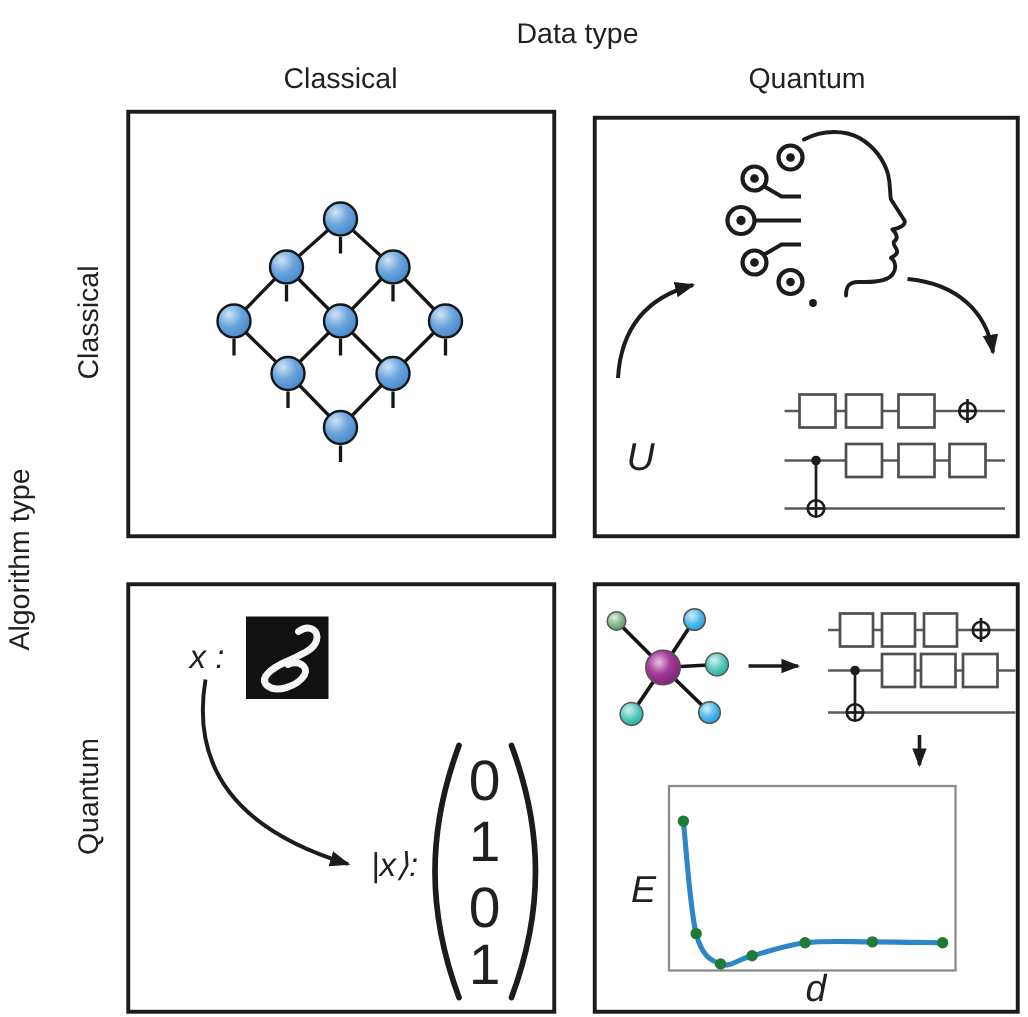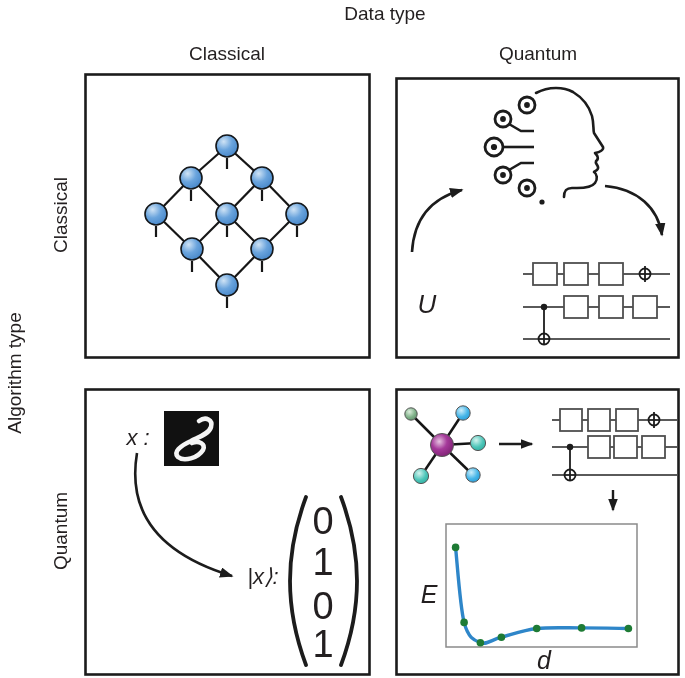--- a/index.html
+++ b/index.html
@@ -16,21 +16,21 @@
   .x-label,.ket-label{font-size:22px;font-style:italic;}
   .vec-digit{font-size:38px;}
   .plot-e{font-size:25px;font-style:italic;}
   .plot-d{font-size:25px;font-style:italic;}
 </style>
 </head>
 <body>
 
 <div class="figure">
 
-  <div class="lbl hdr" style="left:385px;top:13px;">Data type</div>
+  <div class="lbl hdr" style="left:385px;top:23px;">Data type</div>
   <div class="lbl hdr" style="left:227px;top:53px;">Classical</div>
   <div class="lbl hdr" style="left:538px;top:53px;">Quantum</div>
 
   <div class="lbl hdr rot" style="left:14px;top:373px;">Algorithm type</div>
   <div class="lbl hdr rot" style="left:60px;top:215px;">Classical</div>
   <div class="lbl hdr rot" style="left:60px;top:531px;">Quantum</div>
 
   <div class="lbl u-label" style="left:427px;top:304px;">U</div>
 
   <div class="lbl x-label" style="left:138px;top:438px;">x :</div>

